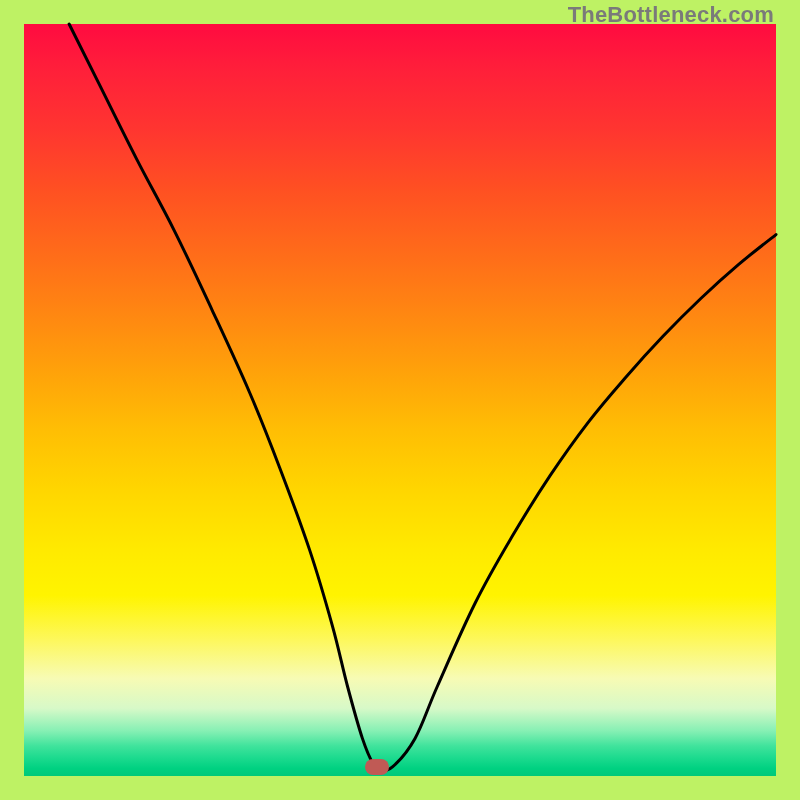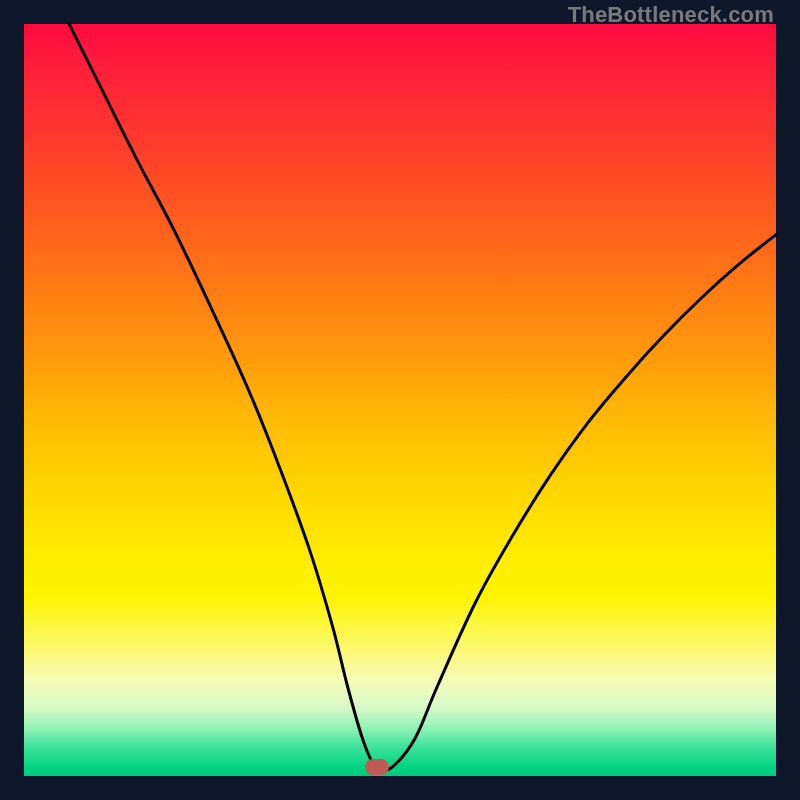--- a/index.html
+++ b/index.html
@@ -1,19 +1,19 @@
 <!DOCTYPE html>
 <html><head>
 <meta charset="utf-8">
 <style>
   * { margin: 0; padding: 0; box-sizing: border-box; }
   html, body { width: 800px; height: 800px; overflow: hidden; background: #000; }
   .frame {
     width: 800px; height: 800px;
-    background: #0f172a;
+    background: #bef264;
     position: relative;
   }
   .plot {
     position: absolute;
     left: 24px; top: 24px;
     width: 752px; height: 752px;
     background: linear-gradient(to bottom,
       #ff0b40 0%,
       #ff1f3a 6%,
       #ff3530 14%,

